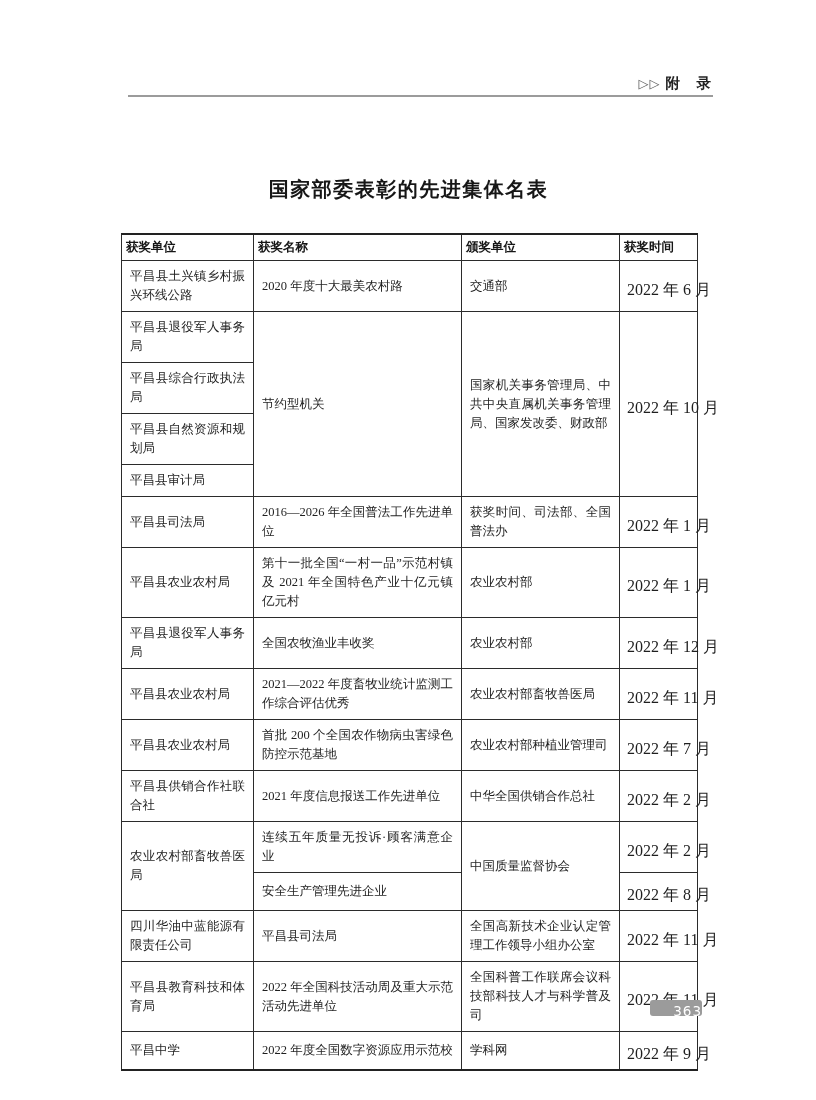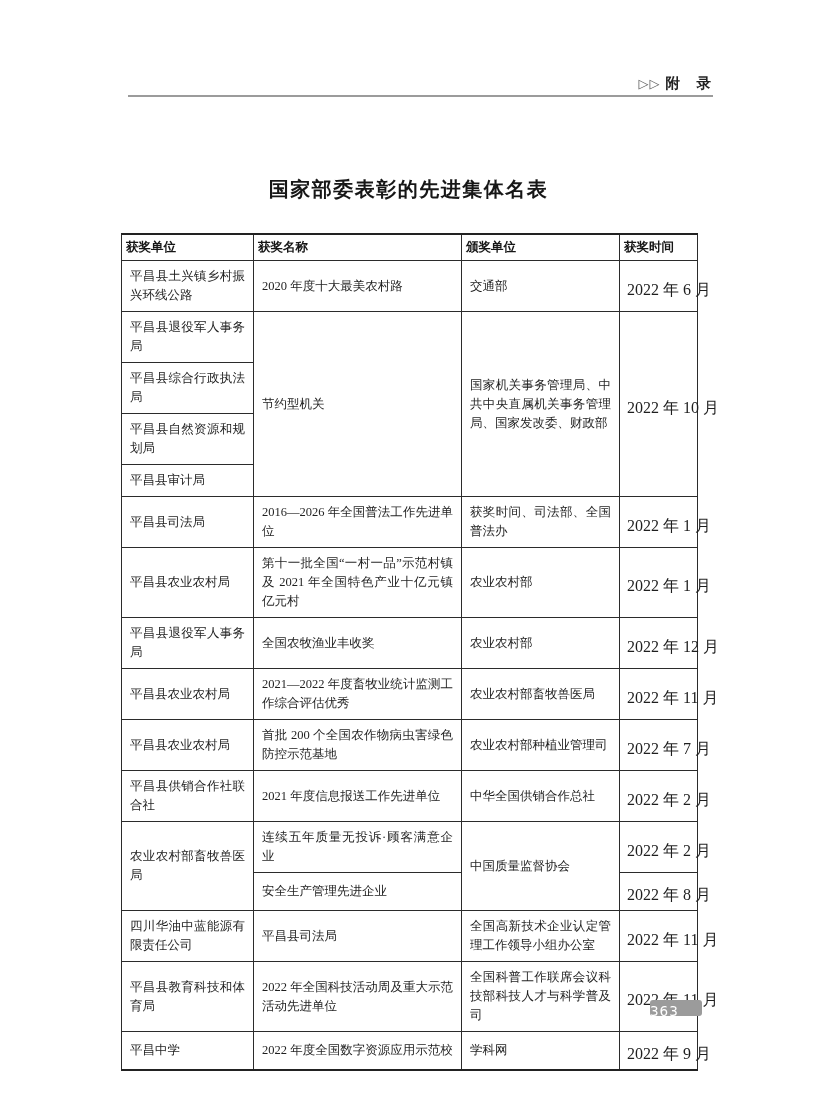--- a/index.html
+++ b/index.html
@@ -55,21 +55,21 @@
   }
   .awards td.col-3{
     white-space:nowrap;text-align:left;
     padding:12px 2px 6px 7px;font-size:16px;
   }
   
   .page-badge{
     position:absolute;left:650px;top:1000px;
     width:52px;height:16px;
     background:#9b9b9b;border-radius:3px;
-    color:#ffffff;text-align:left;line-height:23px;
+    color:#ffffff;text-align:right;line-height:23px;
     font-family:"DejaVu Sans","Liberation Sans",sans-serif;
     font-size:13.5px;letter-spacing:1px;
   }
 </style>
 </head>
 <body>
 
 <div class="page">
 
   <div class="page-header">

